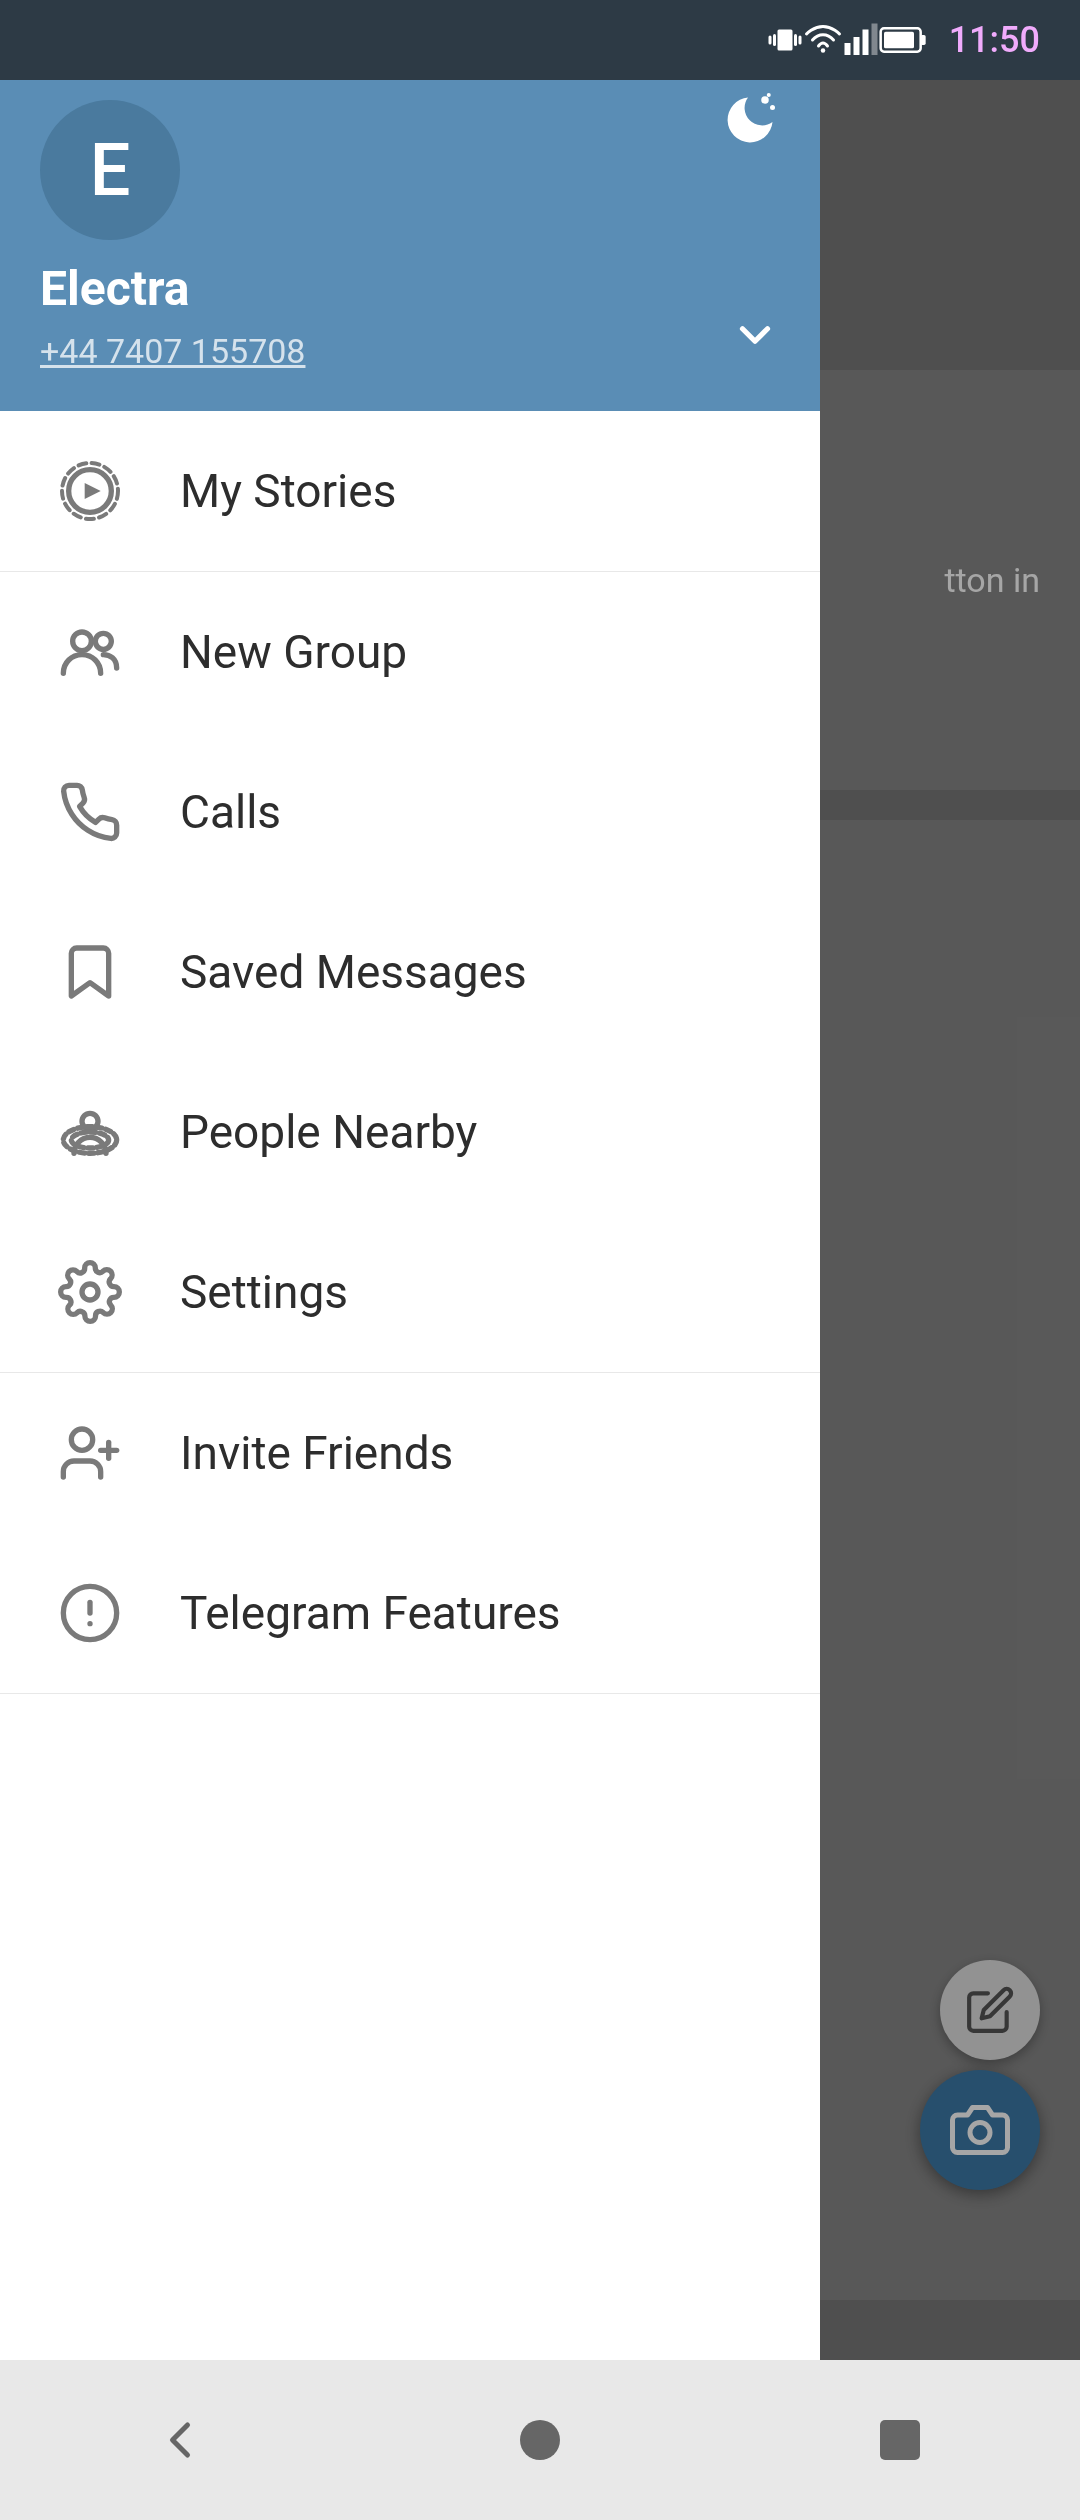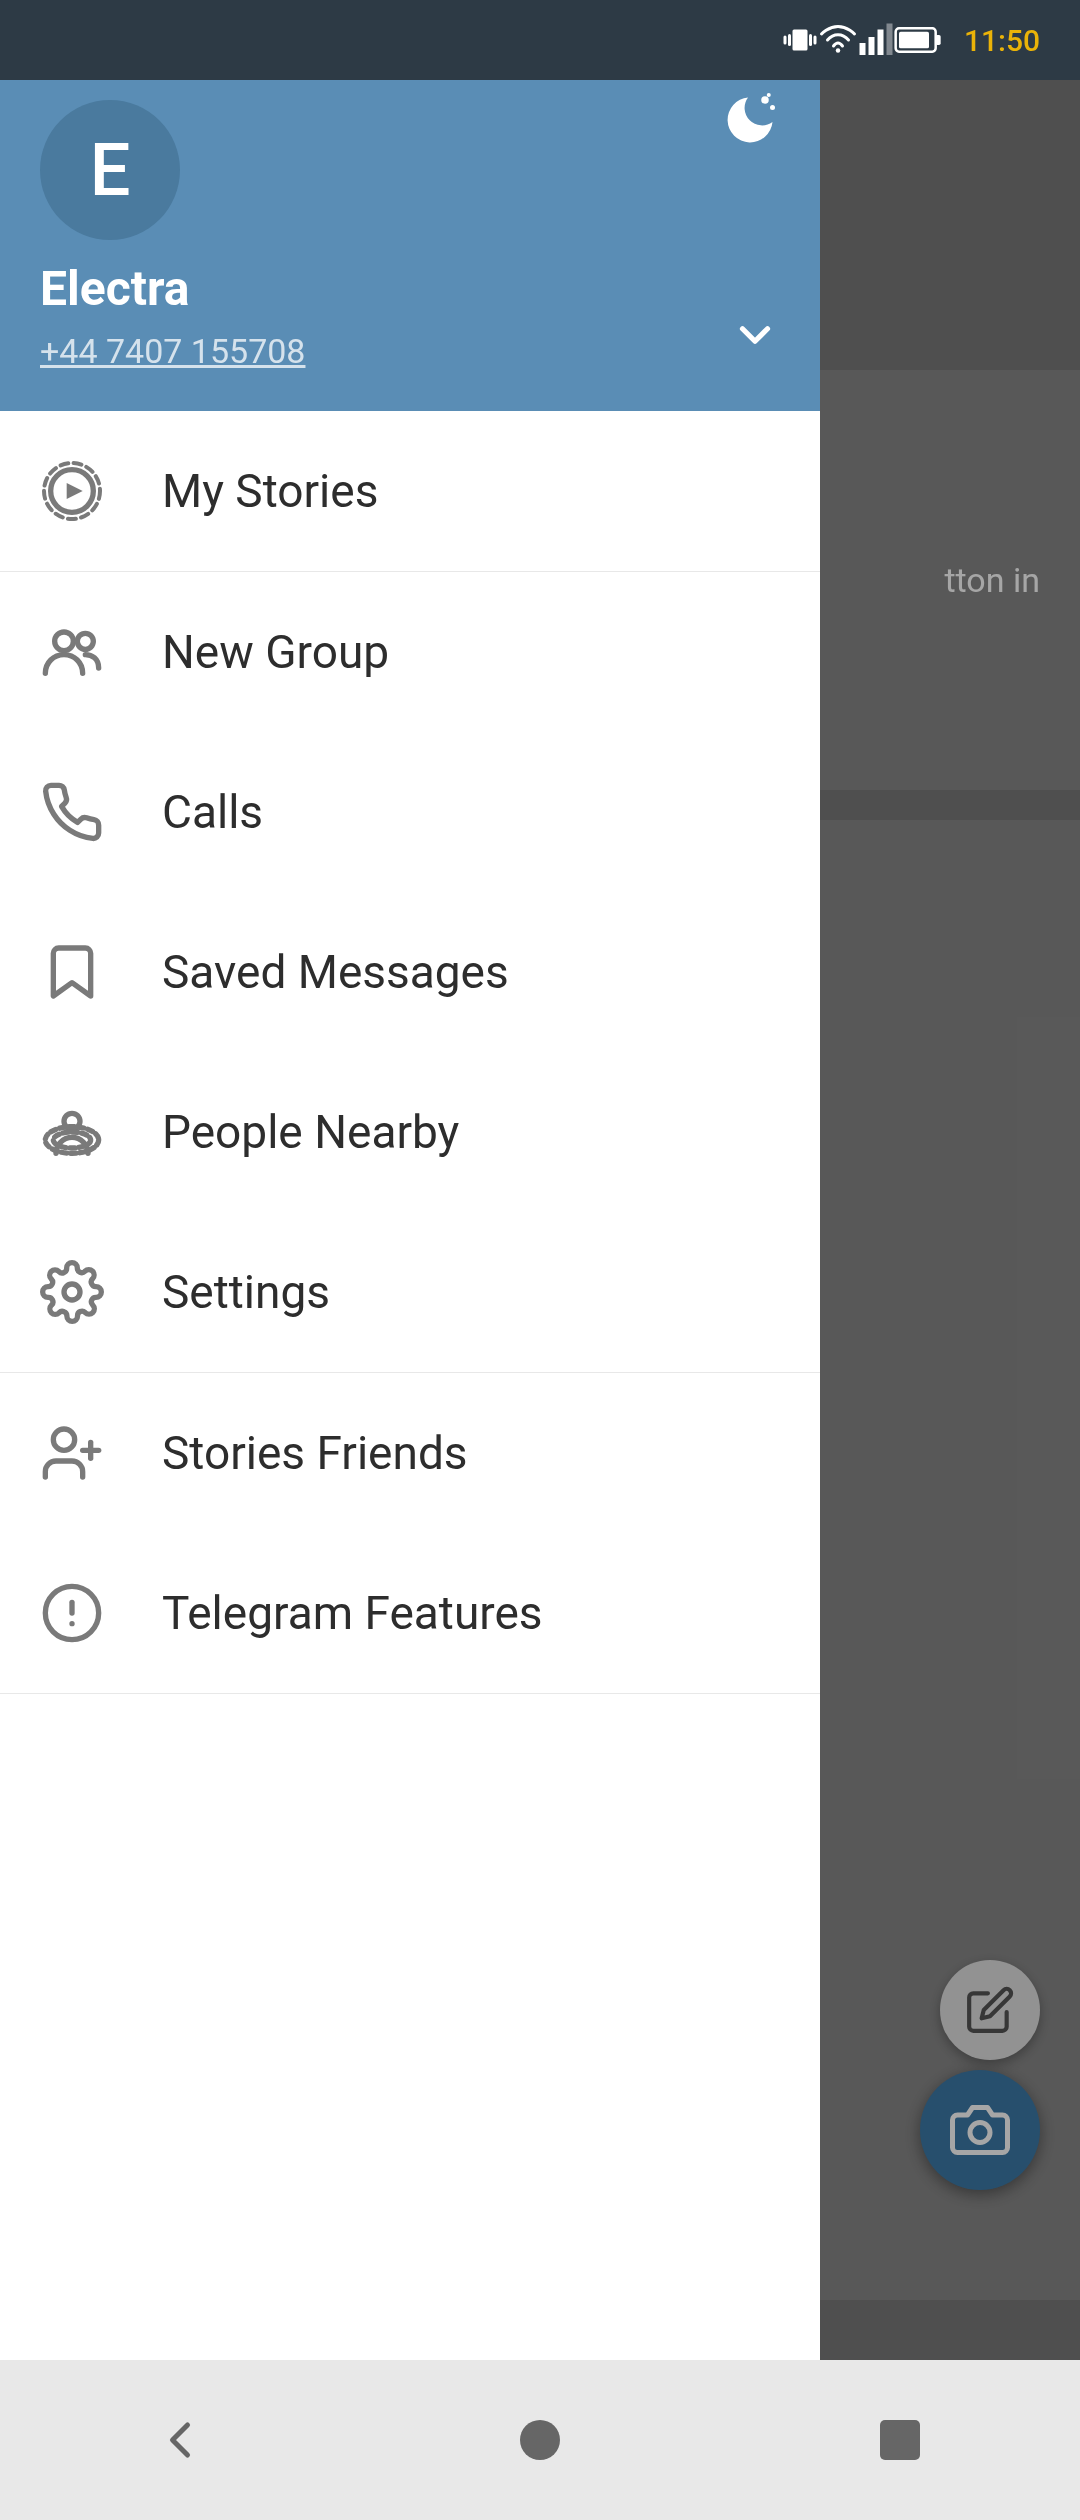--- a/index.html
+++ b/index.html
@@ -23,22 +23,22 @@
       height: 80px;
       background: #2d3a45;
       display: flex;
       align-items: center;
       justify-content: flex-end;
       padding: 0 40px;
       z-index: 100;
     }
 
     .status-time {
-      color: #eab308;
-      font-size: 30px;
+      color: #f0abfc;
+      font-size: 36px;
       font-weight: 500;
       margin-left: 20px;
     }
 
     
     .bg-app {
       position: absolute;
       top: 0;
       left: 0;
       right: 0;
@@ -189,21 +189,21 @@
       background: white;
     }
 
     .menu-section {
       border-bottom: 1px solid #e8e8e8;
     }
 
     .menu-item {
       display: flex;
       align-items: center;
-      padding: 0 32px;
+      padding: 0 50px;
       height: 160px;
       cursor: pointer;
     }
 
     .menu-icon {
       width: 80px;
       height: 80px;
       display: flex;
       align-items: center;
       justify-content: center;
@@ -421,21 +421,21 @@
     <div class="menu-section">
       <div class="menu-item">
         <div class="menu-icon">
           <svg viewBox="0 0 24 24">
             <path d="M16 21v-2a4 4 0 0 0-4-4H6a4 4 0 0 0-4 4v2"></path>
             <circle cx="9" cy="7" r="4"></circle>
             <line x1="19" y1="8" x2="19" y2="14"></line>
             <line x1="22" y1="11" x2="16" y2="11"></line>
           </svg>
         </div>
-        <span class="menu-label">Stories Friends</span>
+        <span class="menu-label">Invite Friends</span>
       </div>
 
       <div class="menu-item">
         <div class="menu-icon">
           <svg viewBox="0 0 24 24">
             <circle cx="12" cy="12" r="10"></circle>
             <line x1="12" y1="8" x2="12" y2="12"></line>
             <line x1="12" y1="16" x2="12.01" y2="16"></line>
           </svg>
         </div>

